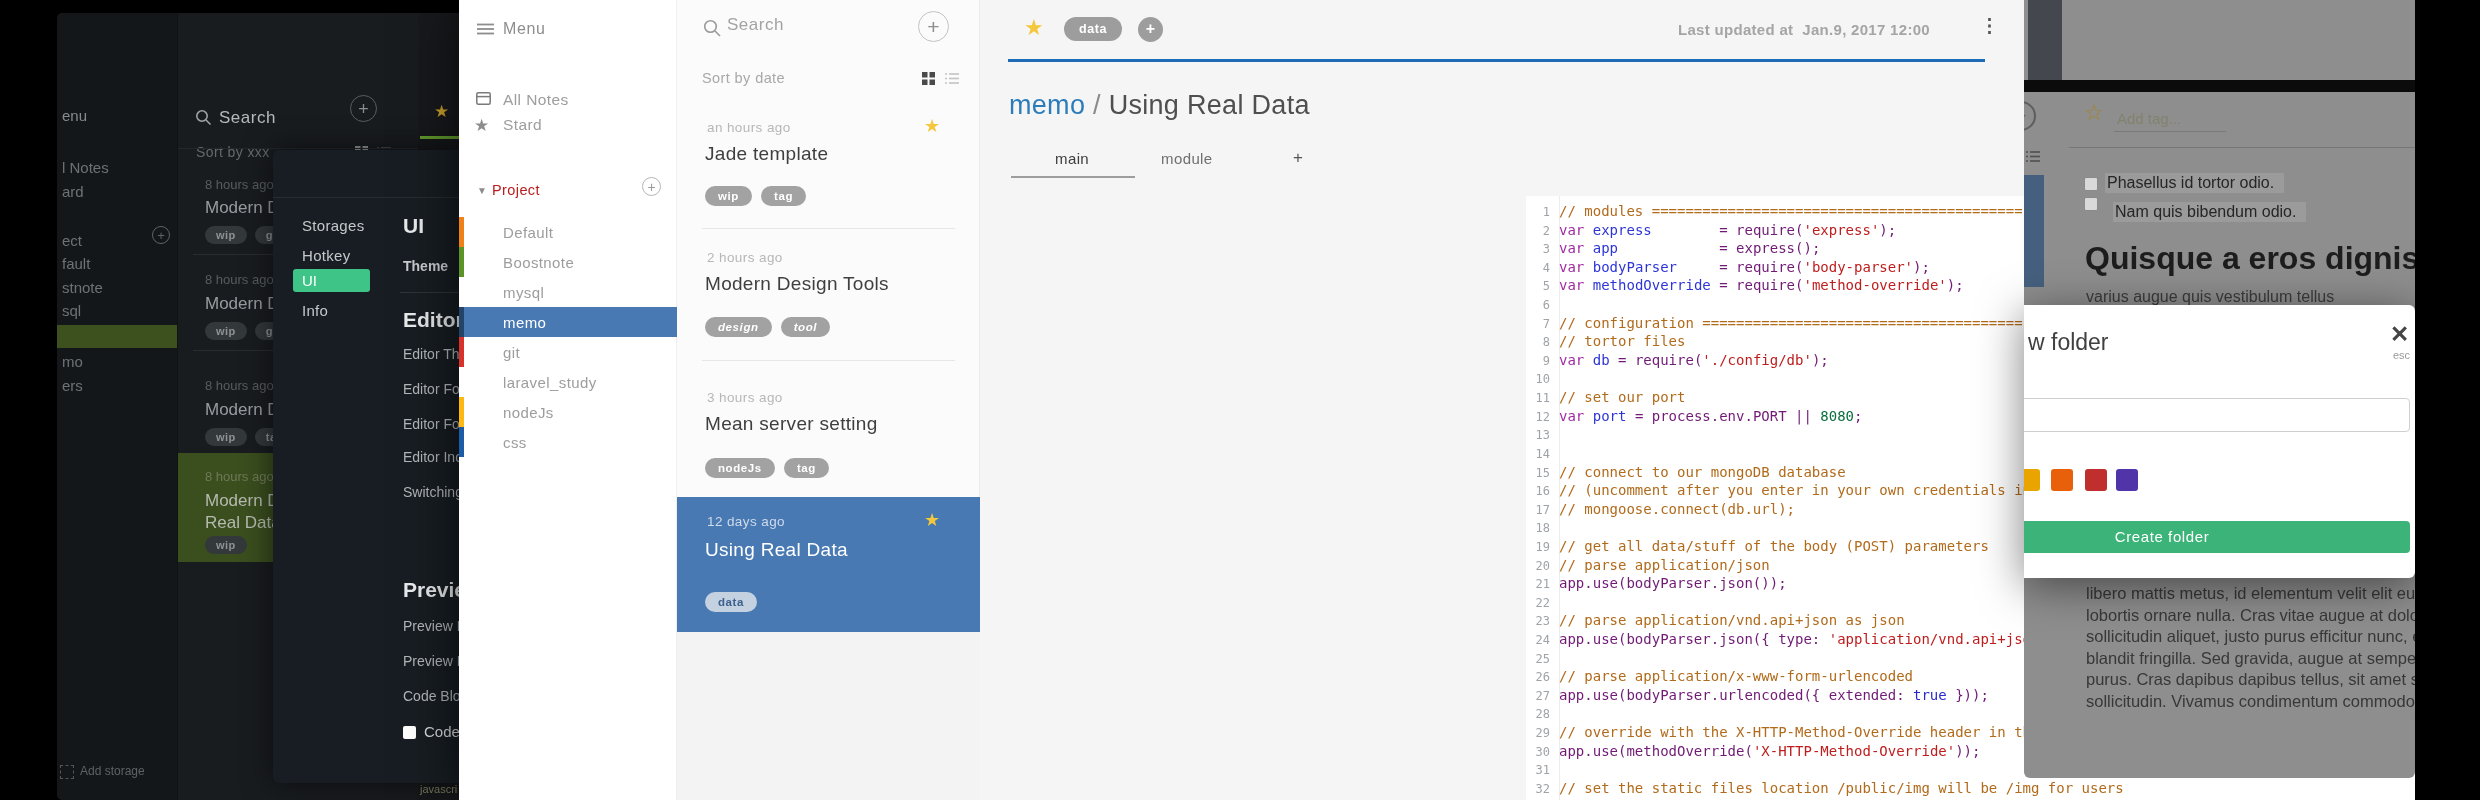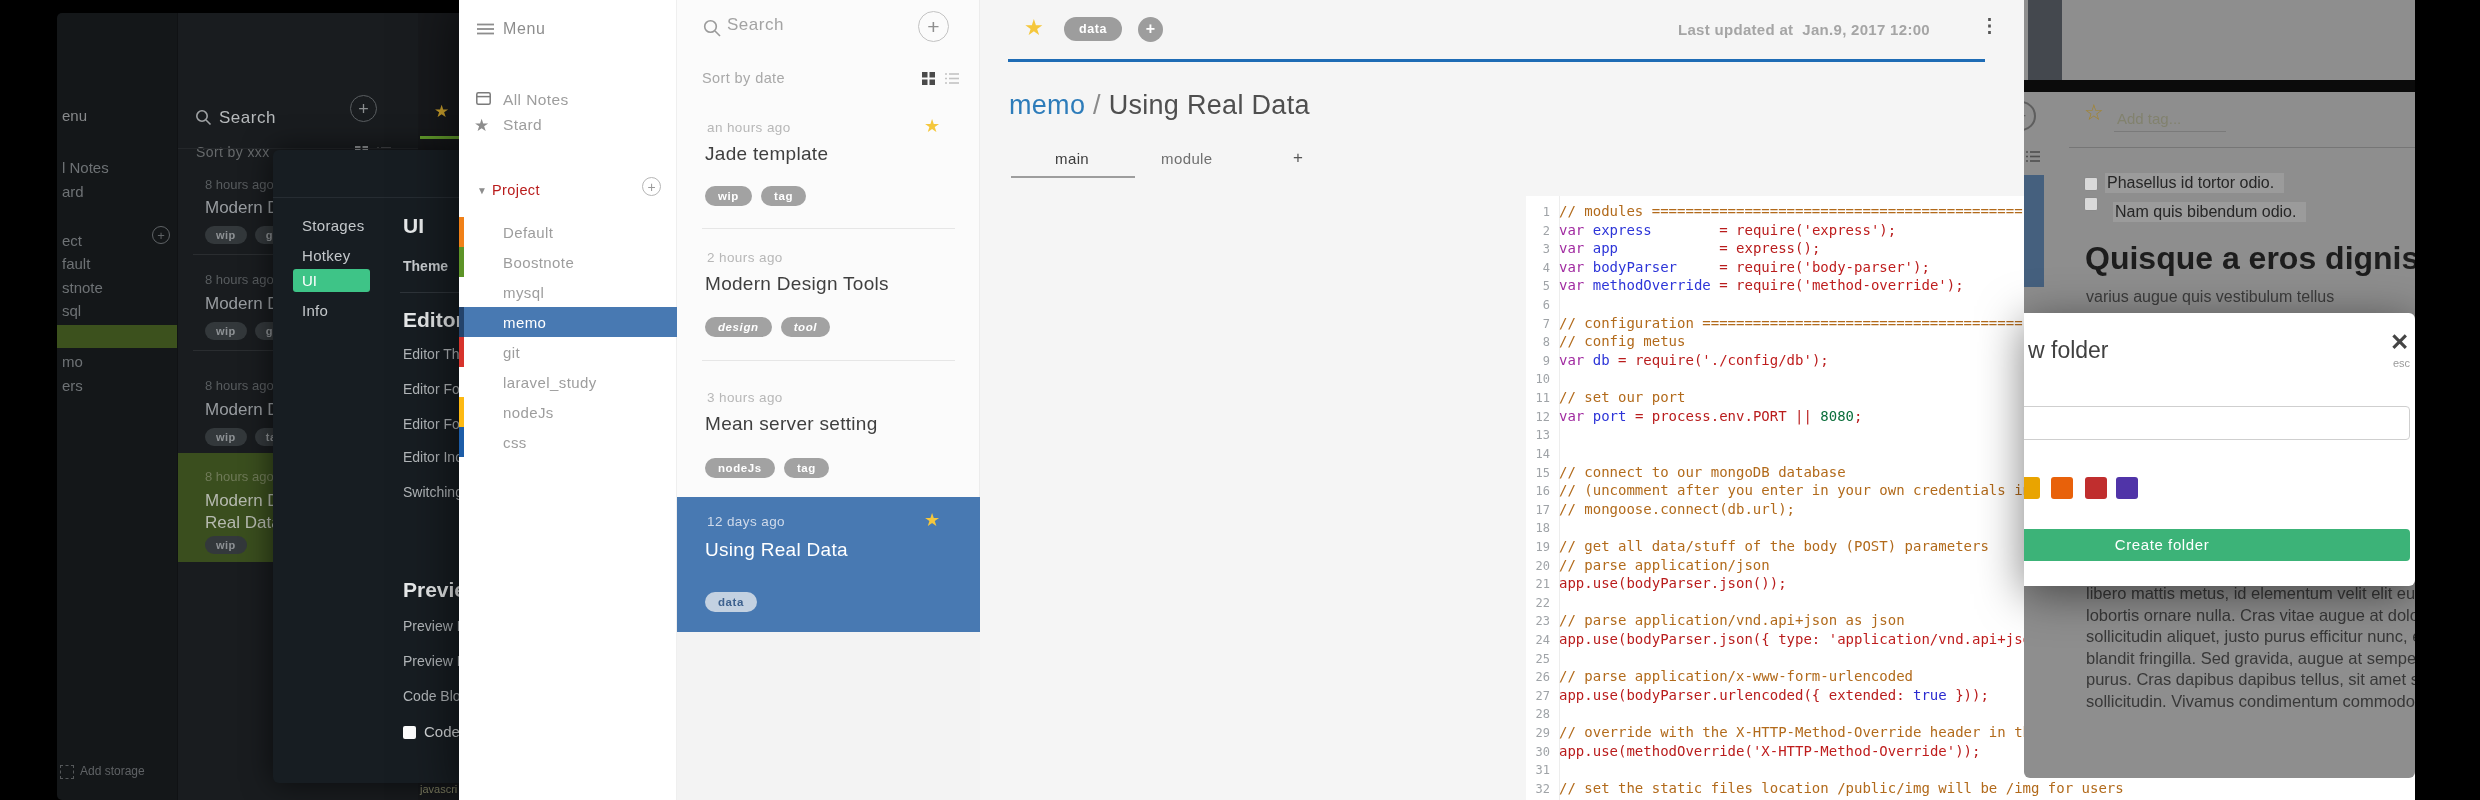--- a/index.html
+++ b/index.html
@@ -52,27 +52,27 @@
   .crumb-sep{color:#8a8a8a;}
   .crumb-title{color:#4f4f4f;}
   .tab{font-size:15px;letter-spacing:.4px;color:#6f6f6f;}
   .tab.active{color:#3c3c3c;margin-left:44px;}
   
   #codeblock{left:546px;top:196px;width:980px;height:604px;background:#fff;overflow:hidden;}
   #code-lines{position:absolute;left:0;top:6px;width:100%;}
   .code-line{height:18.62px;white-space:pre;font-family:"DejaVu Sans Mono",monospace;font-size:14px;line-height:18.62px;}
   .ln{display:inline-block;width:24px;text-align:right;color:#9fa3a7;font-size:12px;padding-right:9px;}
   .cm{color:#b26a1b;} .kw{color:#a12ca1;} .id{color:#2d35d8;} .st{color:#bf1d1d;}
-  .nu{color:#0b6e3b;} .bo{color:#2a2ad0;} .pl{color:#b91c1c;}
+  .nu{color:#0b6e3b;} .bo{color:#2a2ad0;} .pl{color:#701a75;}
   .gutter-line{position:absolute;left:33px;top:0;width:1px;height:604px;background:#ededed;}
   
   #right-win{left:2024px;top:0;width:391px;height:778px;background:#8e8e8e;overflow:hidden;z-index:4;border-radius:0 0 6px 6px;}
   .dim-text{color:#383838;font-size:16.5px;}
   .dim-chk-label{background:#9b9b9b;color:#262626;font-size:16px;padding:1px 10px 2px 2px;}
-  #dialog{left:2024px;top:313px;width:391px;height:273px;background:#fff;z-index:5;
+  #dialog{left:2024px;top:305px;width:391px;height:273px;background:#fff;z-index:5;
           border-radius:0 6px 6px 0;overflow:hidden;box-shadow:0 8px 45px rgba(0,0,0,.5);}
   .swatch{position:absolute;width:22px;height:22px;border-radius:3px;top:164px;}
   input{font-family:"Liberation Sans",sans-serif;}
   .ghost-input{position:absolute;background:transparent;border:none;padding:0;}
   .ghost-input::placeholder{color:#a3a3a3;opacity:1;}
   #add-tag-input::placeholder{color:#82826e;opacity:1;}
   #black-band{left:2415px;top:0;width:65px;height:800px;background:#000;z-index:6;}
 </style>
 </head>
 <body>
@@ -279,21 +279,21 @@
       <div class="a" id="codeblock">
         <div class="gutter-line"></div>
         <div id="code-lines">
             <div class="code-line"><span class="ln">1</span><span class="cm">// modules ============================================</span></div>
             <div class="code-line"><span class="ln">2</span><span class="kw">var</span><span class="pl"> </span><span class="id">express</span><span class="pl">        = require(</span><span class="st">'express'</span><span class="pl">);</span></div>
             <div class="code-line"><span class="ln">3</span><span class="kw">var</span><span class="pl"> </span><span class="id">app</span><span class="pl">            = express();</span></div>
             <div class="code-line"><span class="ln">4</span><span class="kw">var</span><span class="pl"> </span><span class="id">bodyParser</span><span class="pl">     = require(</span><span class="st">'body-parser'</span><span class="pl">);</span></div>
             <div class="code-line"><span class="ln">5</span><span class="kw">var</span><span class="pl"> </span><span class="id">methodOverride</span><span class="pl"> = require(</span><span class="st">'method-override'</span><span class="pl">);</span></div>
             <div class="code-line"><span class="ln">6</span></div>
             <div class="code-line"><span class="ln">7</span><span class="cm">// configuration ======================================</span></div>
-            <div class="code-line"><span class="ln">8</span><span class="cm">// config metus</span></div>
+            <div class="code-line"><span class="ln">8</span><span class="cm">// tortor files</span></div>
             <div class="code-line"><span class="ln">9</span><span class="kw">var</span><span class="pl"> </span><span class="id">db</span><span class="pl"> = require(</span><span class="st">'./config/db'</span><span class="pl">);</span></div>
             <div class="code-line"><span class="ln">10</span></div>
             <div class="code-line"><span class="ln">11</span><span class="cm">// set our port</span></div>
             <div class="code-line"><span class="ln">12</span><span class="kw">var</span><span class="pl"> </span><span class="id">port</span><span class="pl"> = process.env.PORT || </span><span class="nu">8080</span><span class="pl">;</span></div>
             <div class="code-line"><span class="ln">13</span></div>
             <div class="code-line"><span class="ln">14</span></div>
             <div class="code-line"><span class="ln">15</span><span class="cm">// connect to our mongoDB database</span></div>
             <div class="code-line"><span class="ln">16</span><span class="cm">// (uncomment after you enter in your own credentials in config/db.js)</span></div>
             <div class="code-line"><span class="ln">17</span><span class="cm">// mongoose.connect(db.url);</span></div>
             <div class="code-line"><span class="ln">18</span></div>

